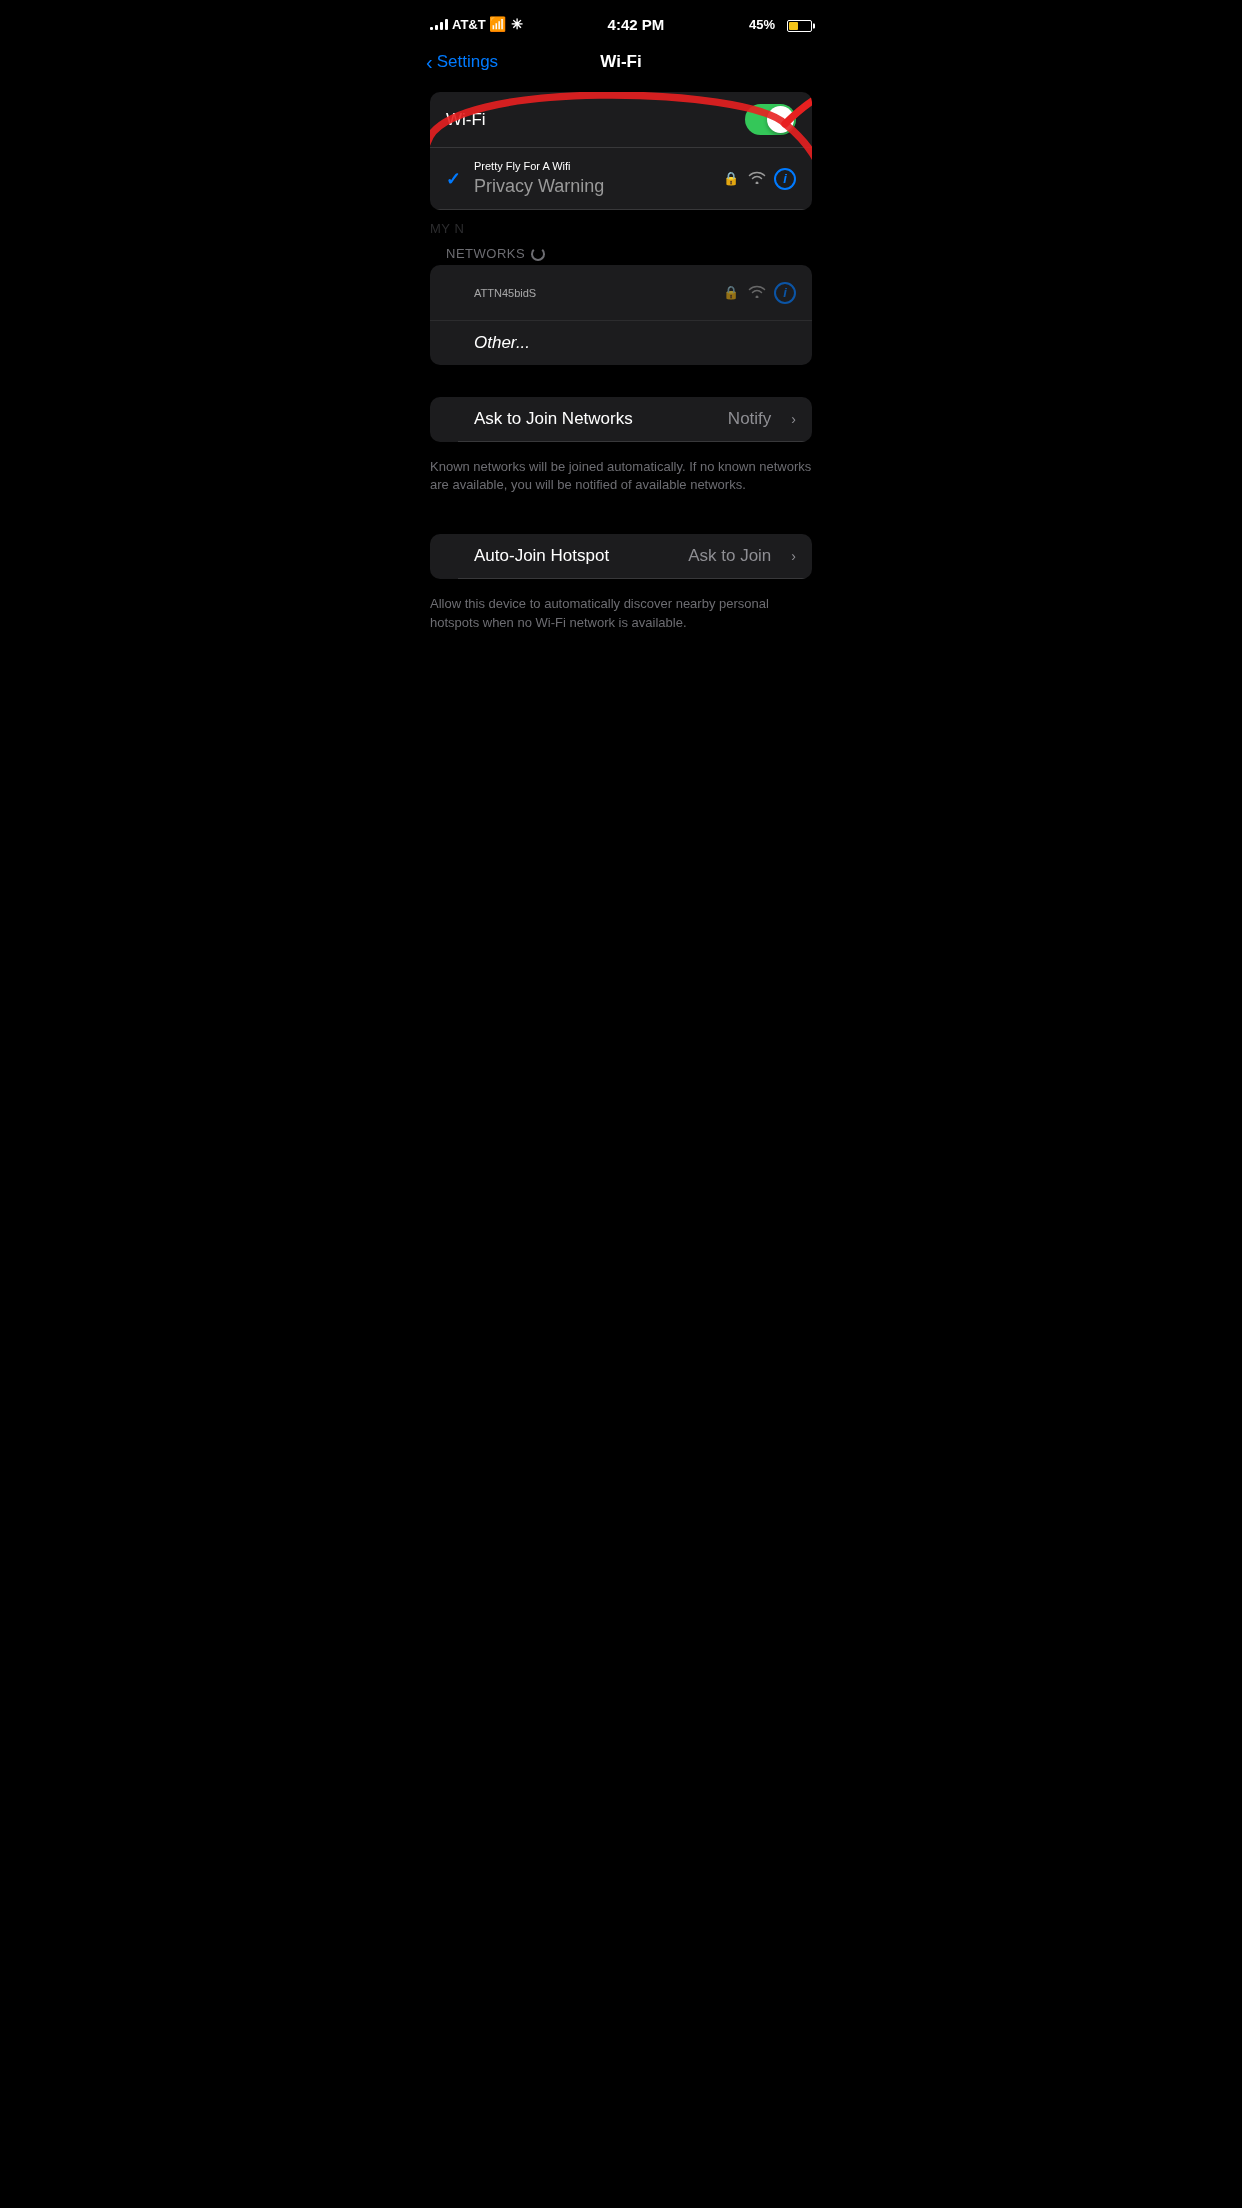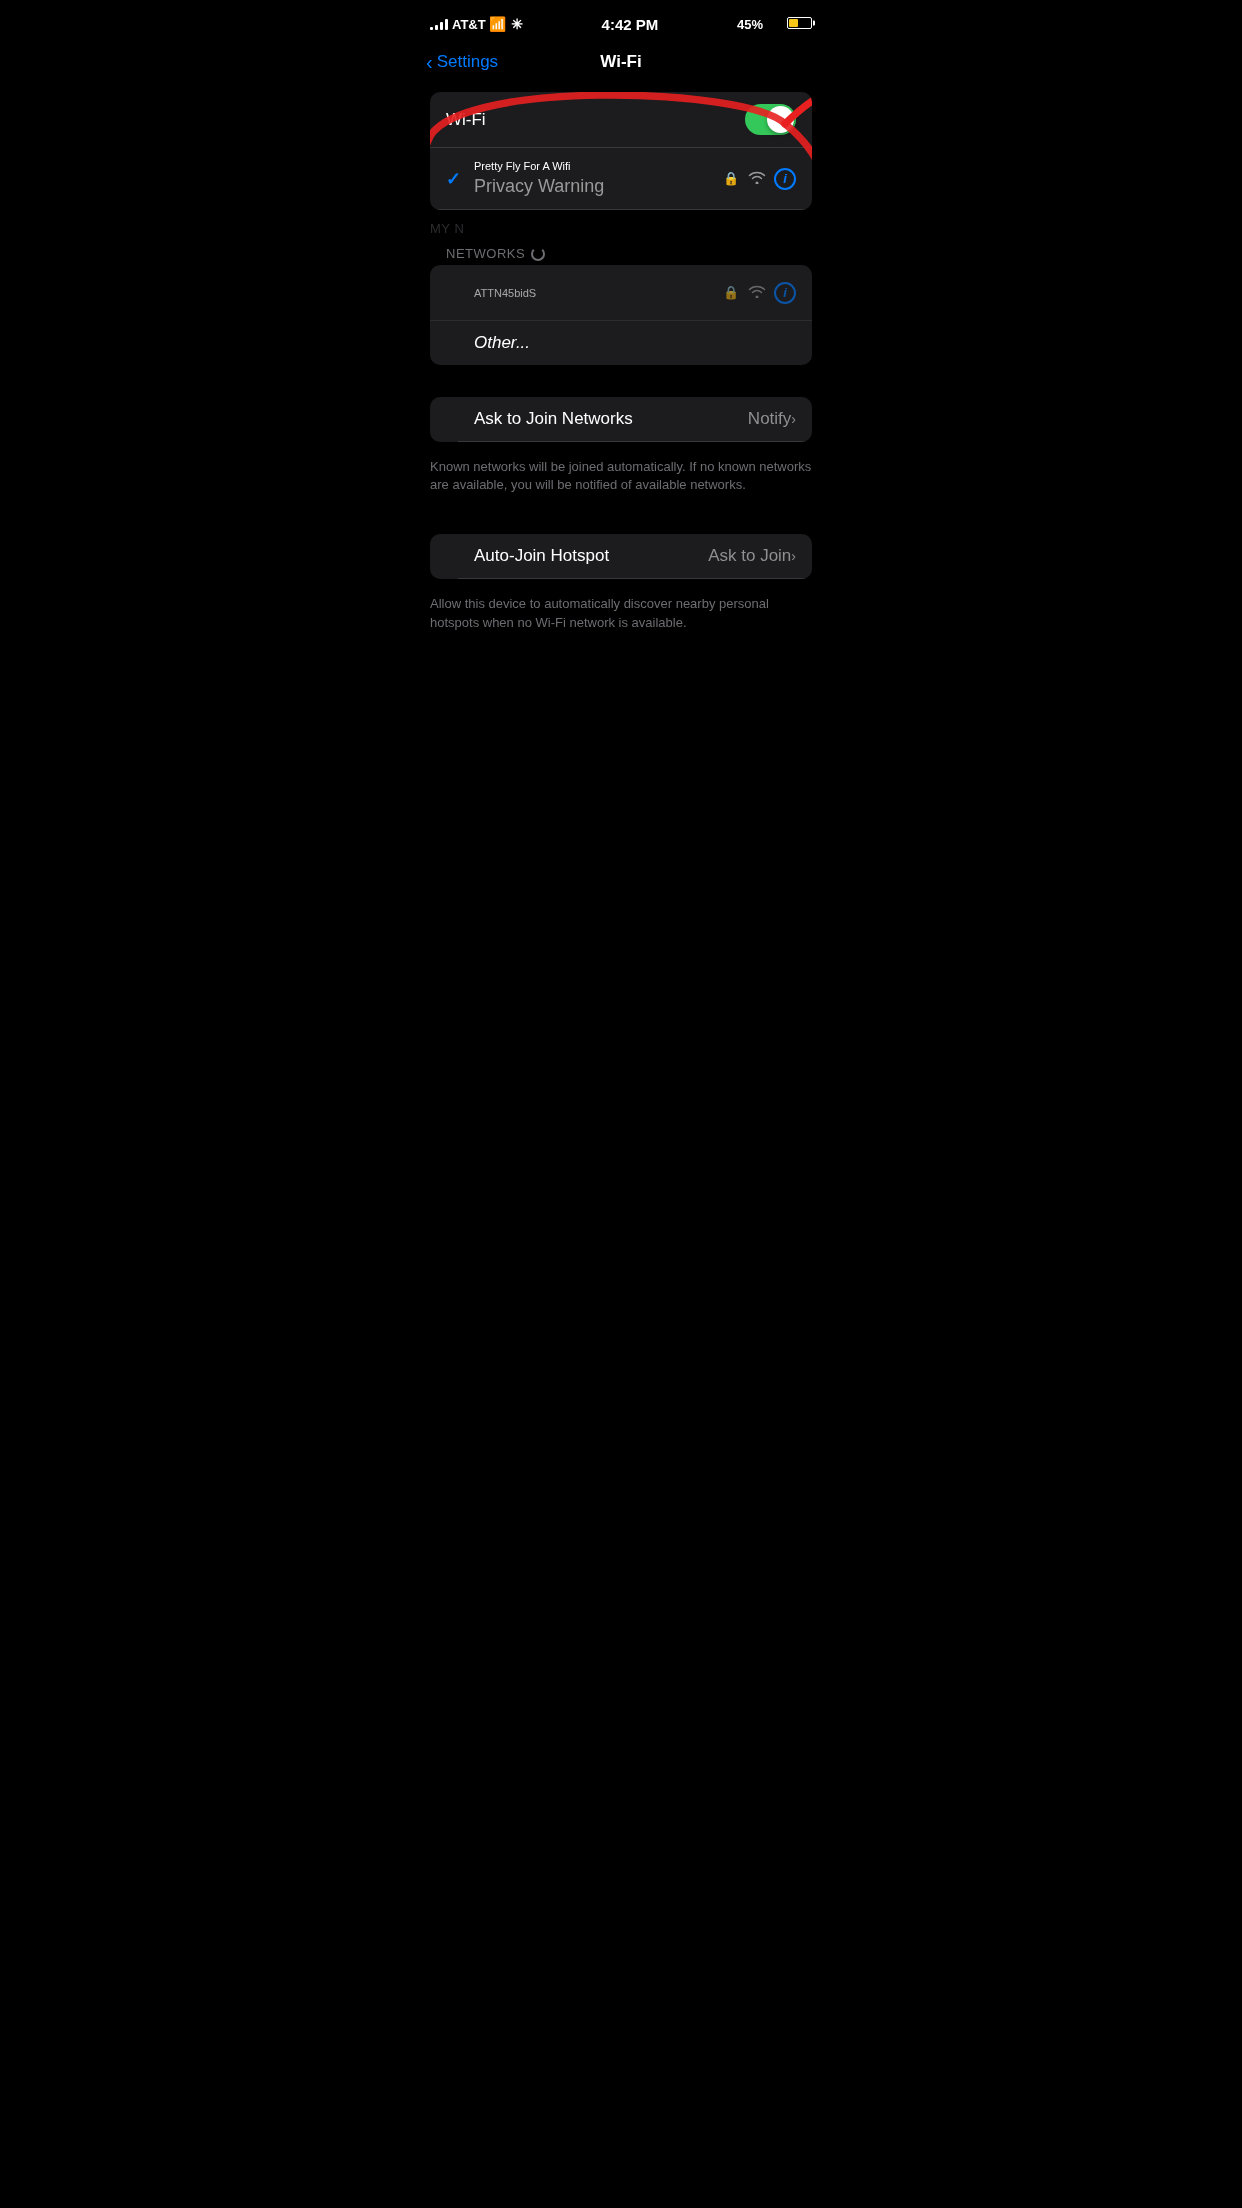--- a/index.html
+++ b/index.html
@@ -46,22 +46,22 @@
       border-radius: 1px;
     }
 
     .status-center {
       font-size: 15px;
       font-weight: 600;
     }
 
     .status-right {
       display: flex;
-      align-items: flex-start;
-      gap: 24px;
+      align-items: flex-end;
+      gap: 12px;
       font-size: 13px;
       font-weight: 600;
     }
 
     .battery-container {
       display: flex;
       align-items: center;
       gap: 2px;
     }
 
@@ -286,21 +286,21 @@
     }
 
     .setting-row-label {
       font-size: 17px;
       color: #fff;
     }
 
     .setting-row-value {
       display: flex;
       align-items: center;
-      gap: 0;
+      gap: 20px;
       color: #8e8e93;
       font-size: 17px;
     }
 
     .chevron-right {
       color: #8e8e93;
       font-size: 14px;
     }
 
     .footer-text {

